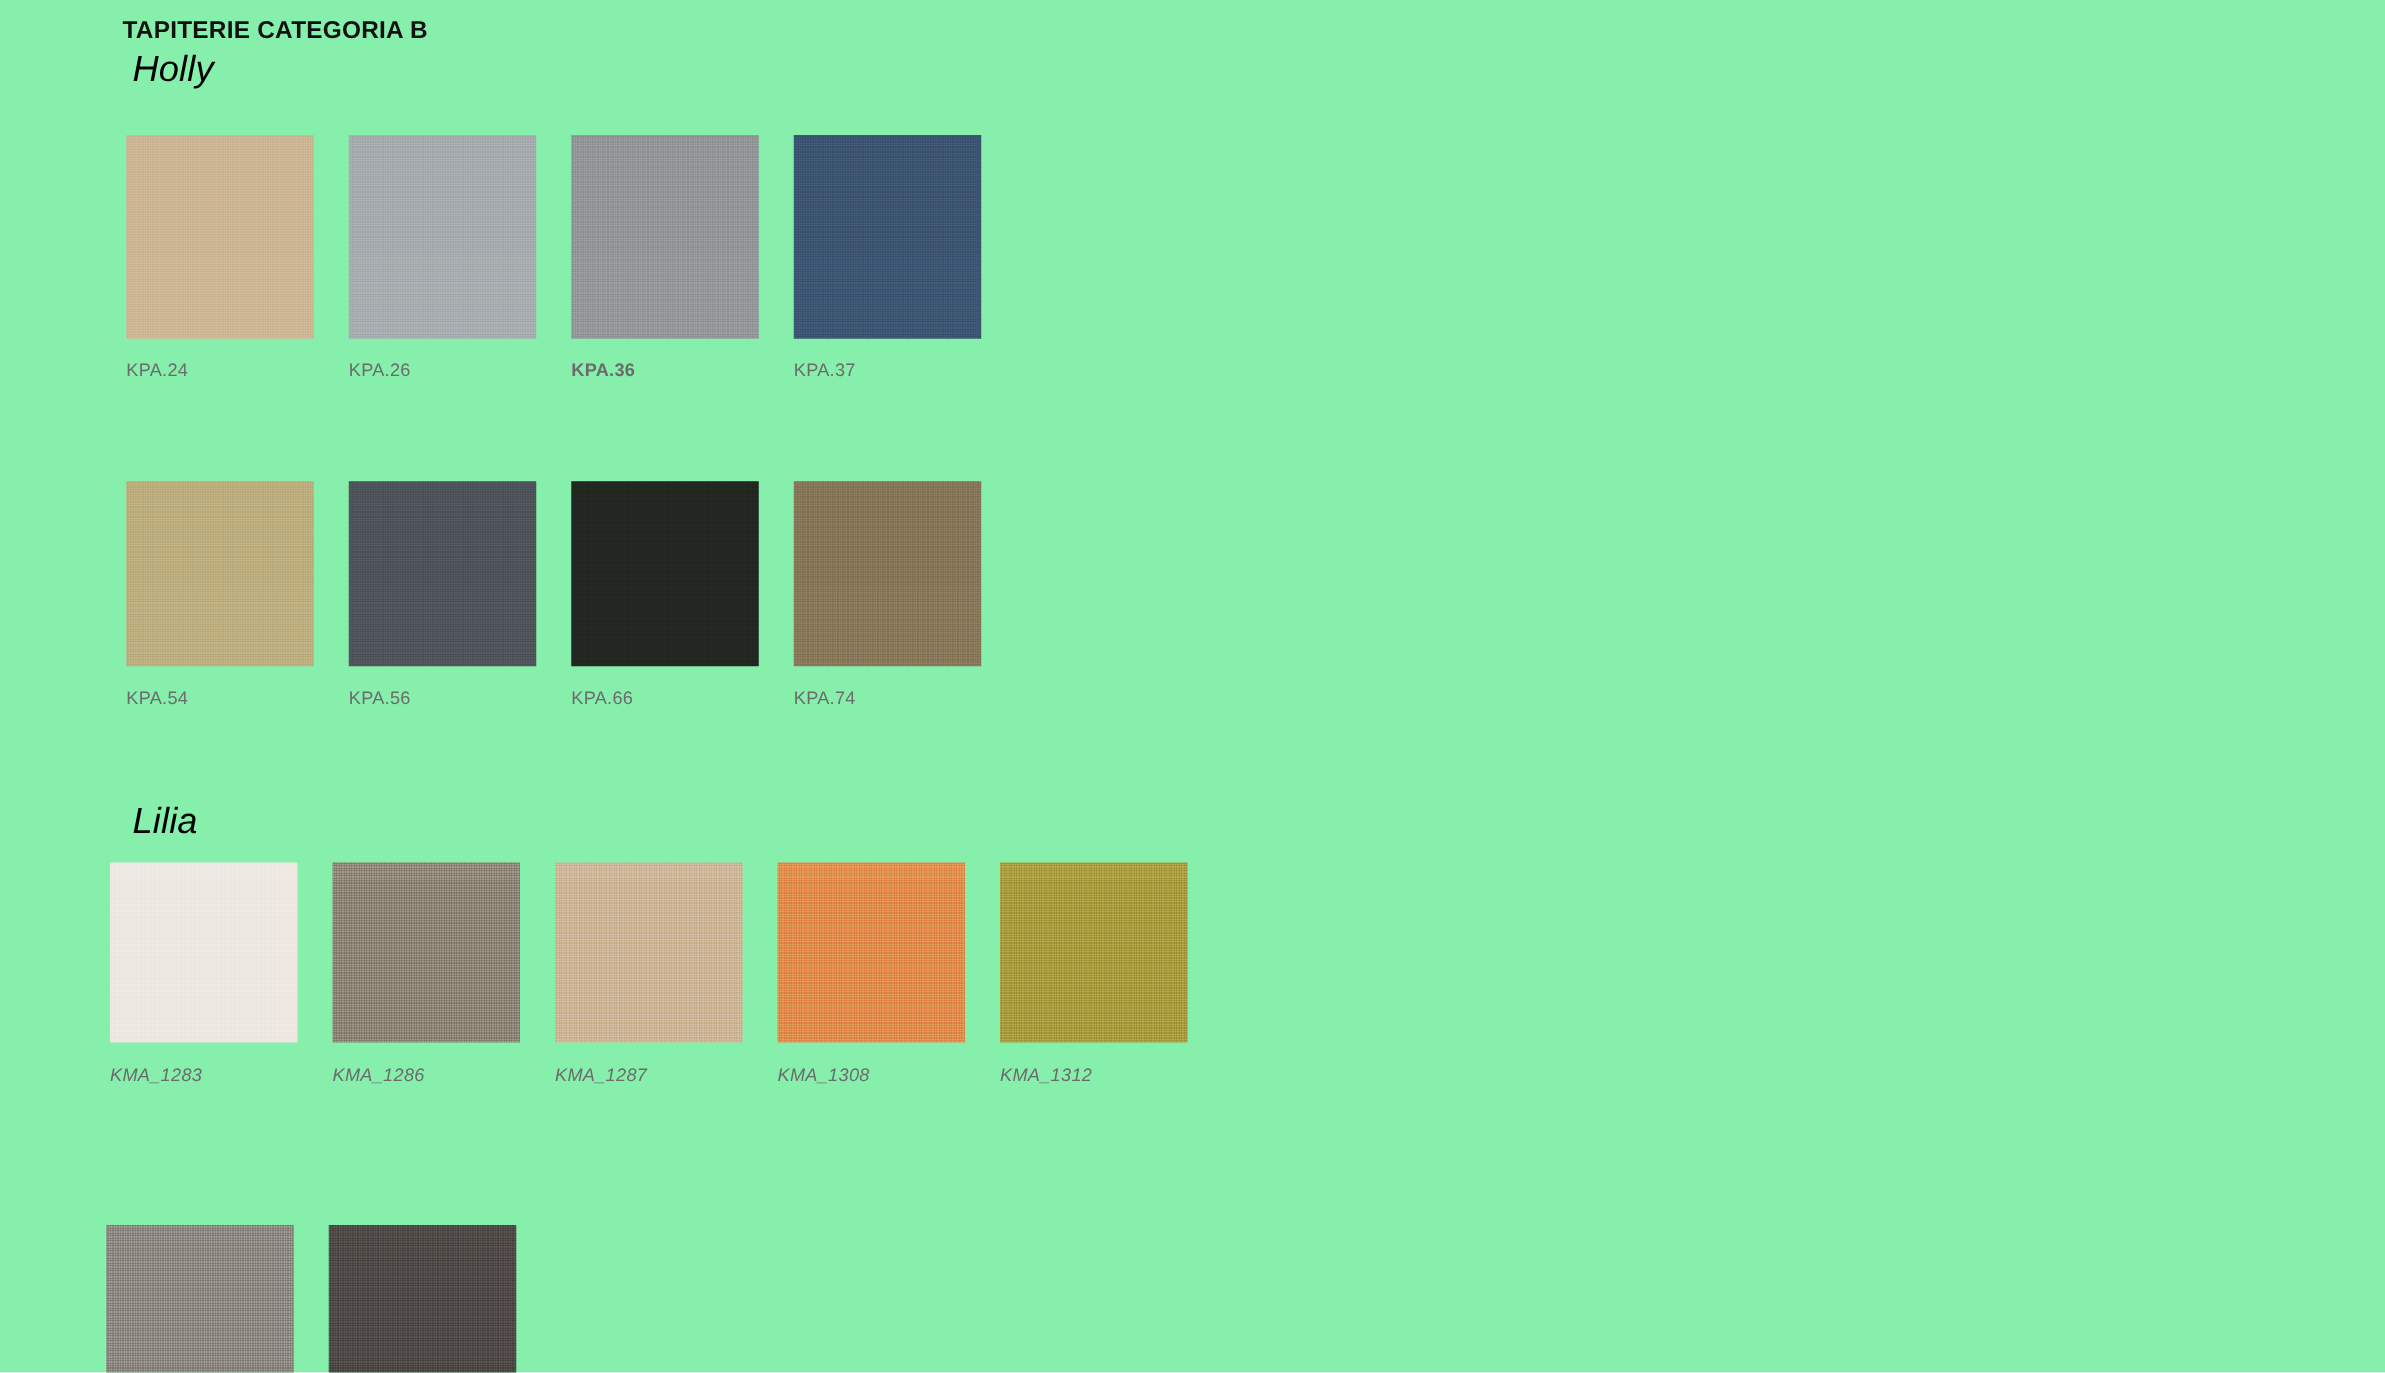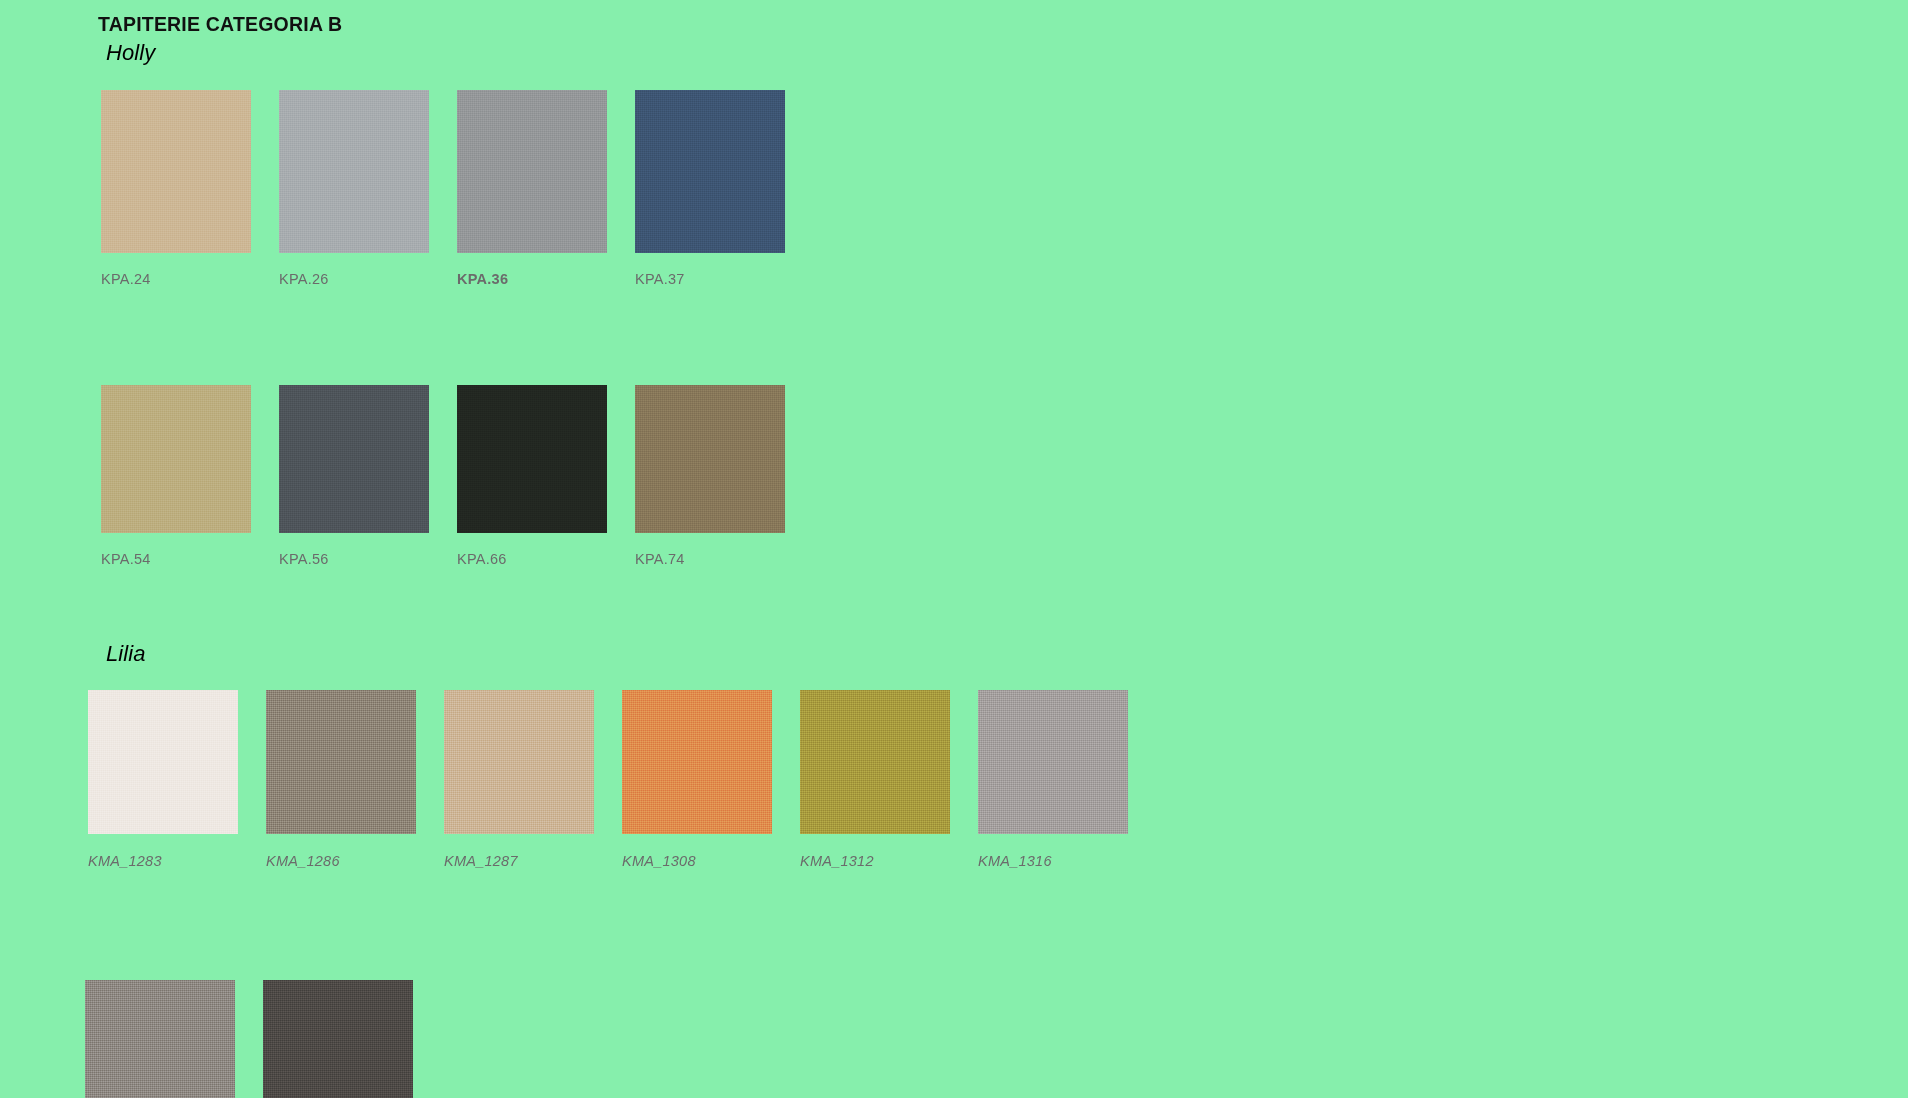--- a/index.html
+++ b/index.html
@@ -33,21 +33,21 @@
     font-size: 19.5px;
     font-weight: bold;
     letter-spacing: 0.2px;
     color: #111111;
     white-space: nowrap;
   }
 
   .group-title {
     position: absolute;
     left: 106px;
-    font-size: 22px;
+    font-size: 29px;
     font-style: italic;
     font-weight: normal;
     color: #000000;
     letter-spacing: 0.1px;
     white-space: nowrap;
   }
   .group-title.holly { top: 40px; }
   .group-title.lilia { top: 641px; }
 
   
@@ -99,21 +99,21 @@
 <body>
 
 <div class="page" style="background: #86efac;">
 
   <div class="page-title">TAPITERIE CATEGORIA B</div>
 
   <div class="group-title holly">Holly</div>
 
   <div class="group-title lilia">Lilia</div>
 
-  <div class="swatch-row" style="left:101px; top:90px;">
+  <div class="swatch-row" style="left:101px; top:108px;">
     <div class="swatch-cell" style="width:178px;">
       <div class="swatch" style="width: 150px; height: 163px; background-color: rgb(205, 183, 149);"></div>
       <div class="swatch-label" style="top: 181px; color: rgb(107, 107, 107);">KPA.24</div>
     </div>
     <div class="swatch-cell" style="width:178px;">
       <div class="swatch" style="width: 150px; height: 163px; background-color: rgb(167, 172, 175);"></div>
       <div class="swatch-label" style="top: 181px; color: rgb(107, 107, 107);">KPA.26</div>
     </div>
     <div class="swatch-cell" style="width:178px;font-weight:bold;">
       <div class="swatch" style="width: 150px; height: 163px; background-color: rgb(148, 151, 153);"></div>
@@ -158,24 +158,20 @@
       <div class="swatch-label" style="top: 163px; color: rgb(107, 107, 107);">KMA_1287</div>
     </div>
     <div class="swatch-cell" style="width:178px;">
       <div class="swatch coarse" style="width: 150px; height: 144px; background-color: rgb(224, 138, 76);"></div>
       <div class="swatch-label" style="top: 163px; color: rgb(107, 107, 107);">KMA_1308</div>
     </div>
     <div class="swatch-cell" style="width:178px;">
       <div class="swatch coarse" style="width: 150px; height: 144px; background-color: rgb(167, 154, 61);"></div>
       <div class="swatch-label" style="top: 163px; color: rgb(107, 107, 107);">KMA_1312</div>
     </div>
-    <div class="swatch-cell" style="width:178px;">
-      <div class="swatch coarse" style="width: 150px; height: 144px; background-color: rgb(163, 158, 157);"></div>
-      <div class="swatch-label" style="top: 163px; color: rgb(107, 107, 107);">KMA_1316</div>
-    </div>
   </div>
 
   <div class="swatch-row" style="left:85px; top:980px;">
     <div class="swatch-cell" style="width:178px;">
       <div class="swatch coarse" style="width: 150px; height: 144px; background-color: rgb(141, 135, 129);"></div>
     </div>
     <div class="swatch-cell" style="width:178px;">
       <div class="swatch coarse" style="width: 150px; height: 144px; background-color: rgb(77, 73, 70);"></div>
     </div>
   </div>

